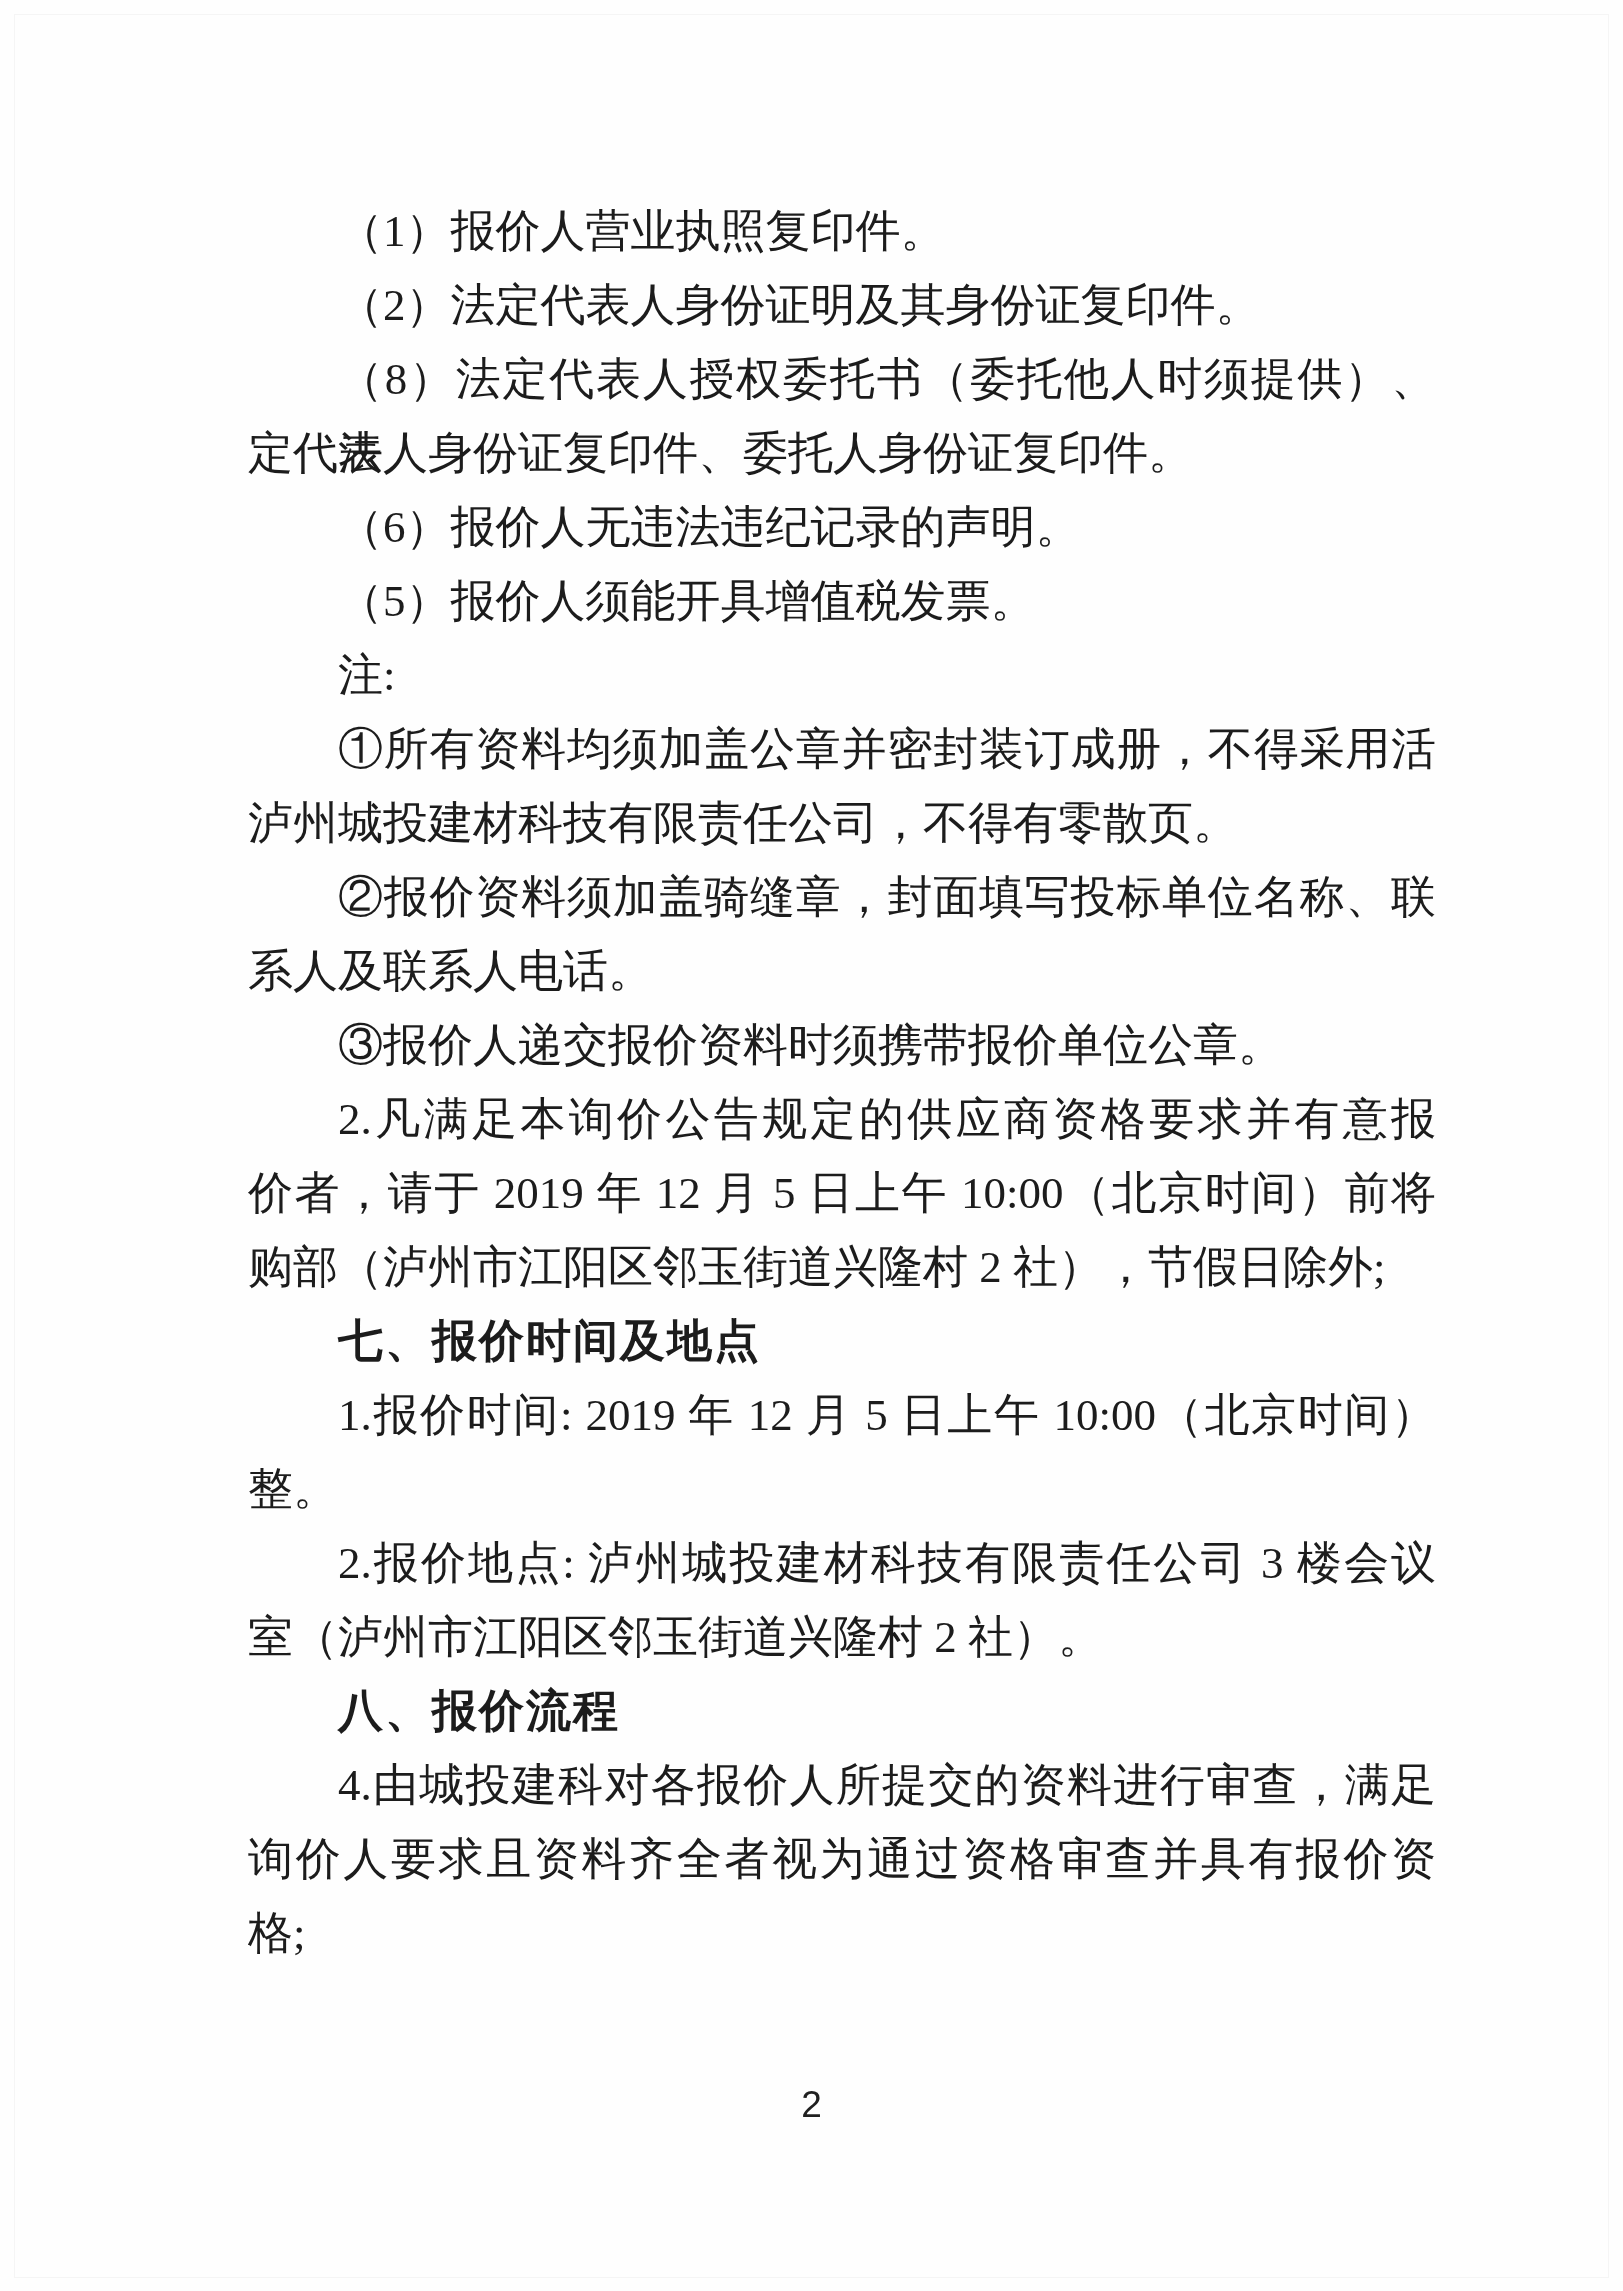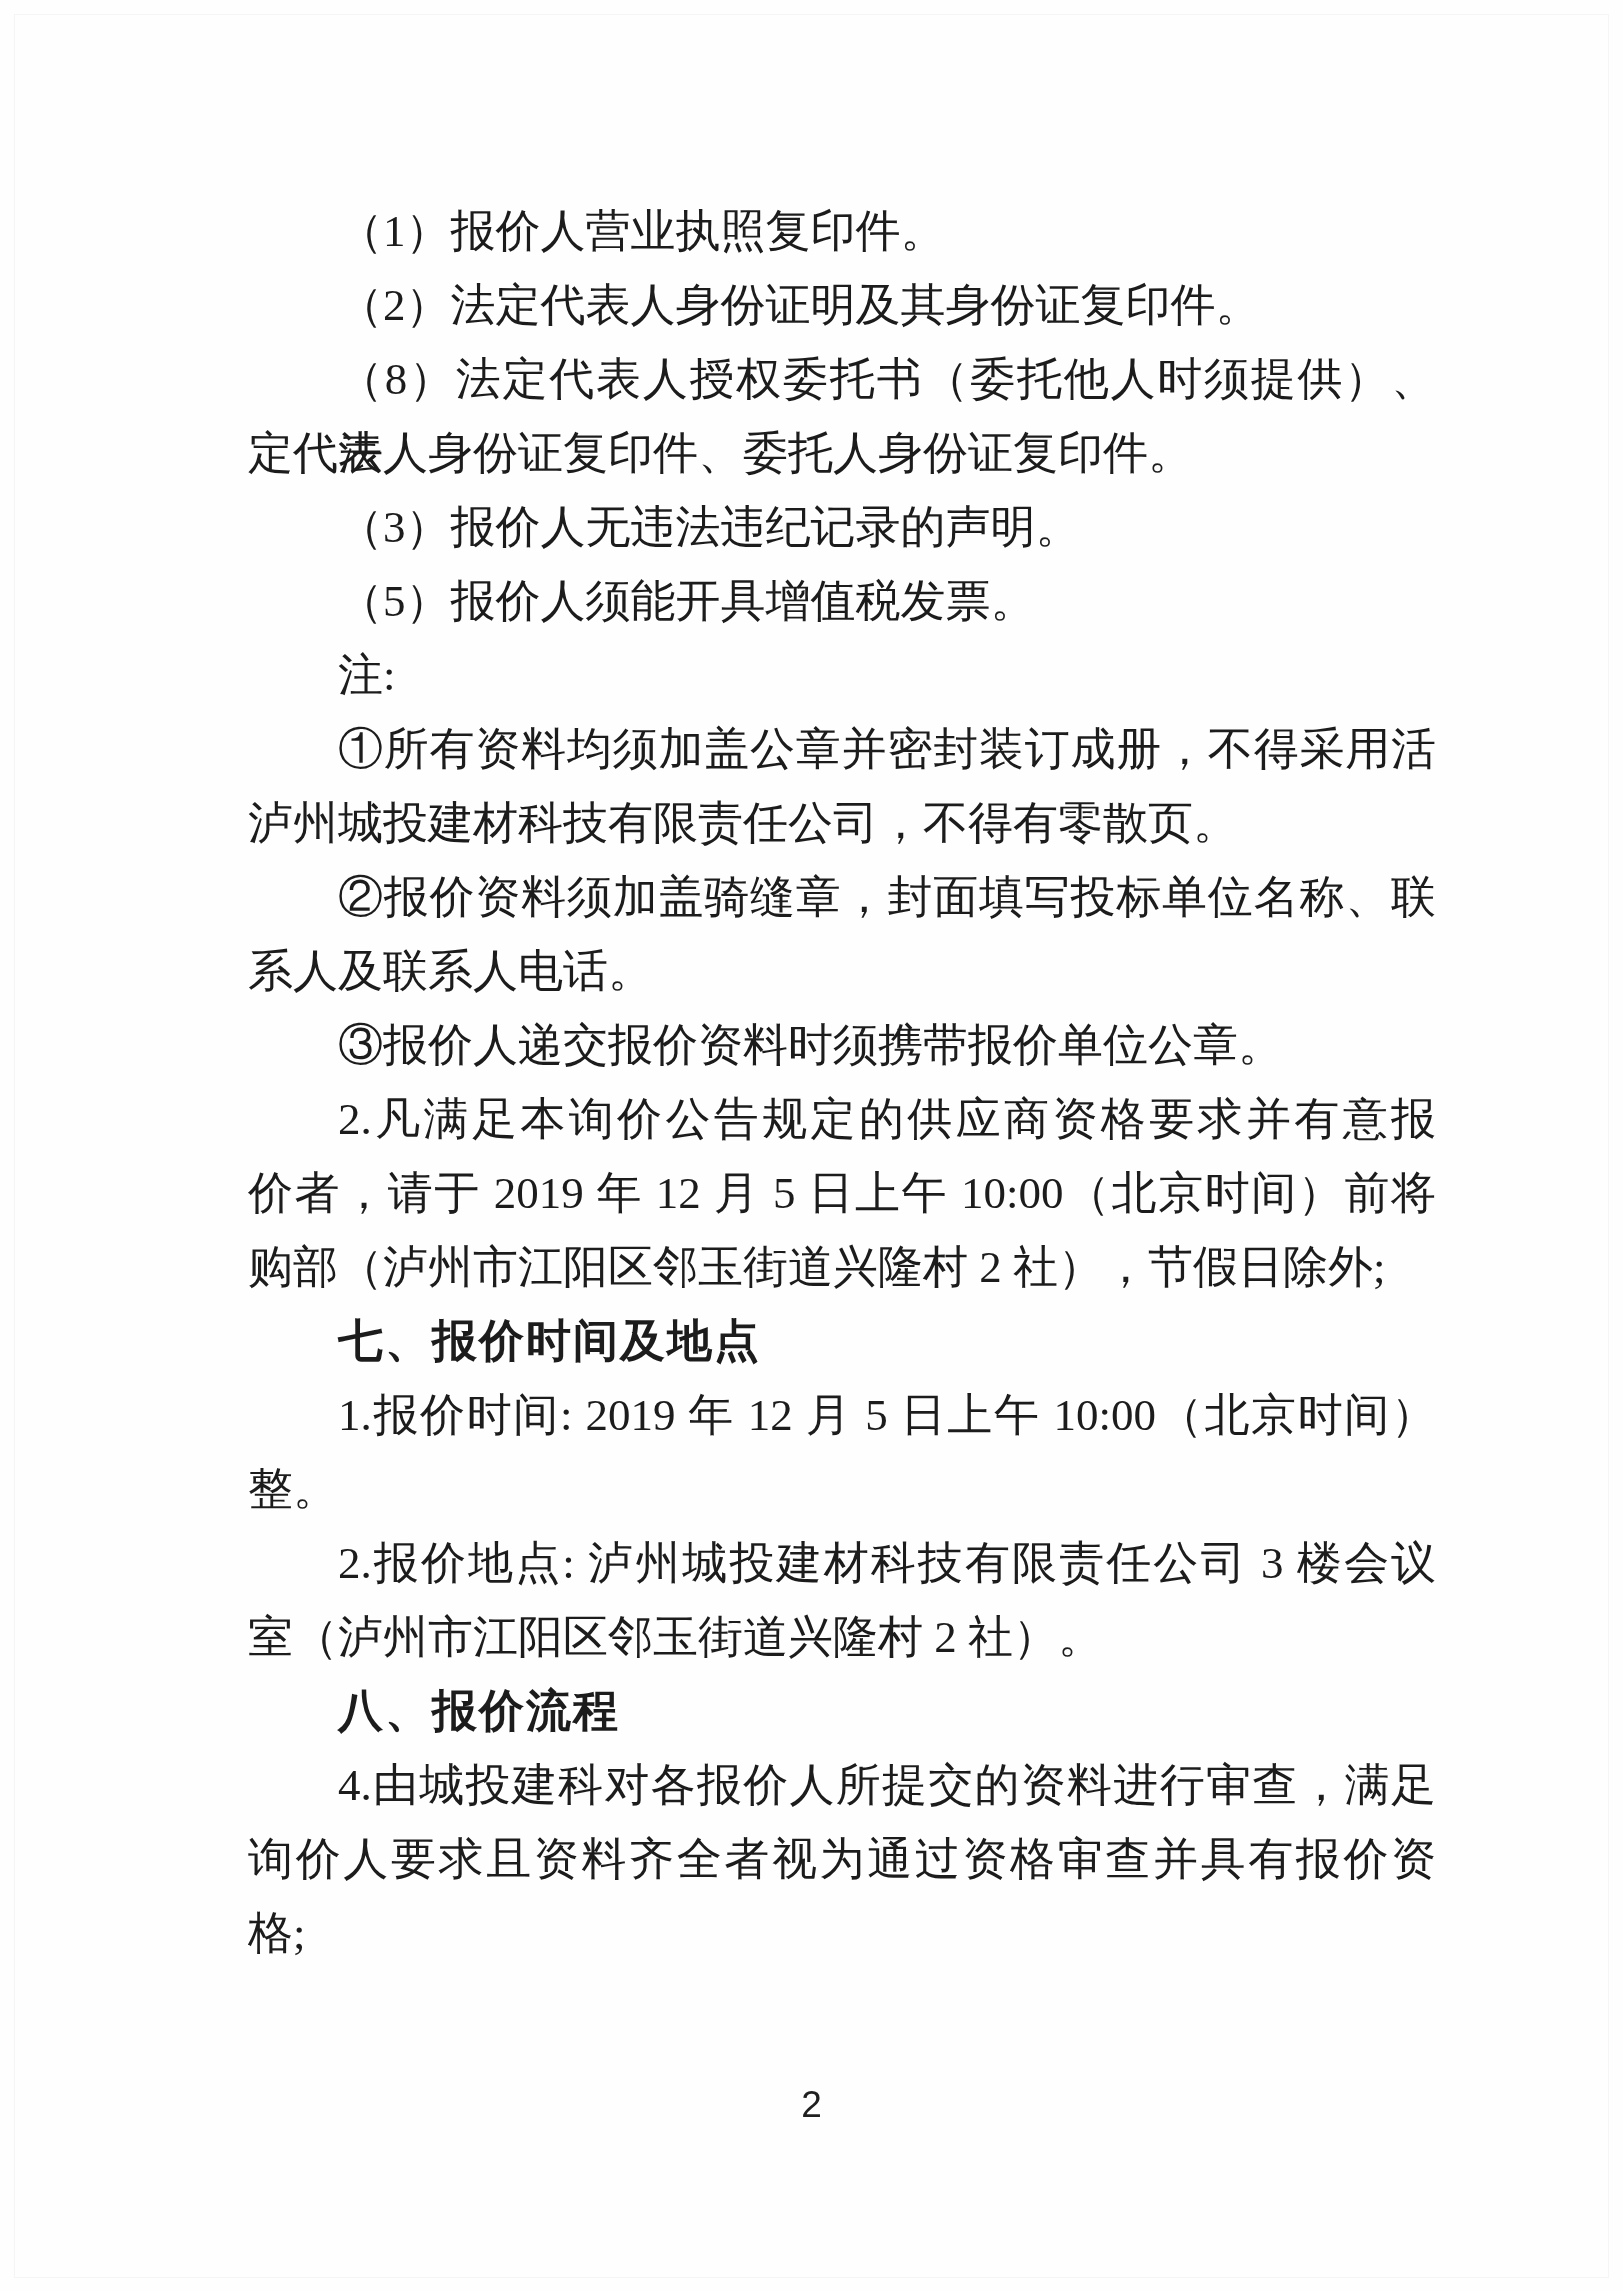--- a/index.html
+++ b/index.html
@@ -67,21 +67,21 @@
     <div class="para">
       <div class="line indent">（2）法定代表人身份证明及其身份证复印件。</div>
     </div>
 
     <div class="para">
       <div class="line indent fill">（8）法定代表人授权委托书（委托他人时须提供）、法</div>
       <div class="line">定代表人身份证复印件、委托人身份证复印件。</div>
     </div>
 
     <div class="para">
-      <div class="line indent">（3）报价人无违法违纪记录的声明。</div>
+      <div class="line indent">（6）报价人无违法违纪记录的声明。</div>
     </div>
 
     <div class="para">
       <div class="line indent">（5）报价人须能开具增值税发票。</div>
     </div>
 
     <div class="para">
       <div class="line indent">注:</div>
     </div>
 

